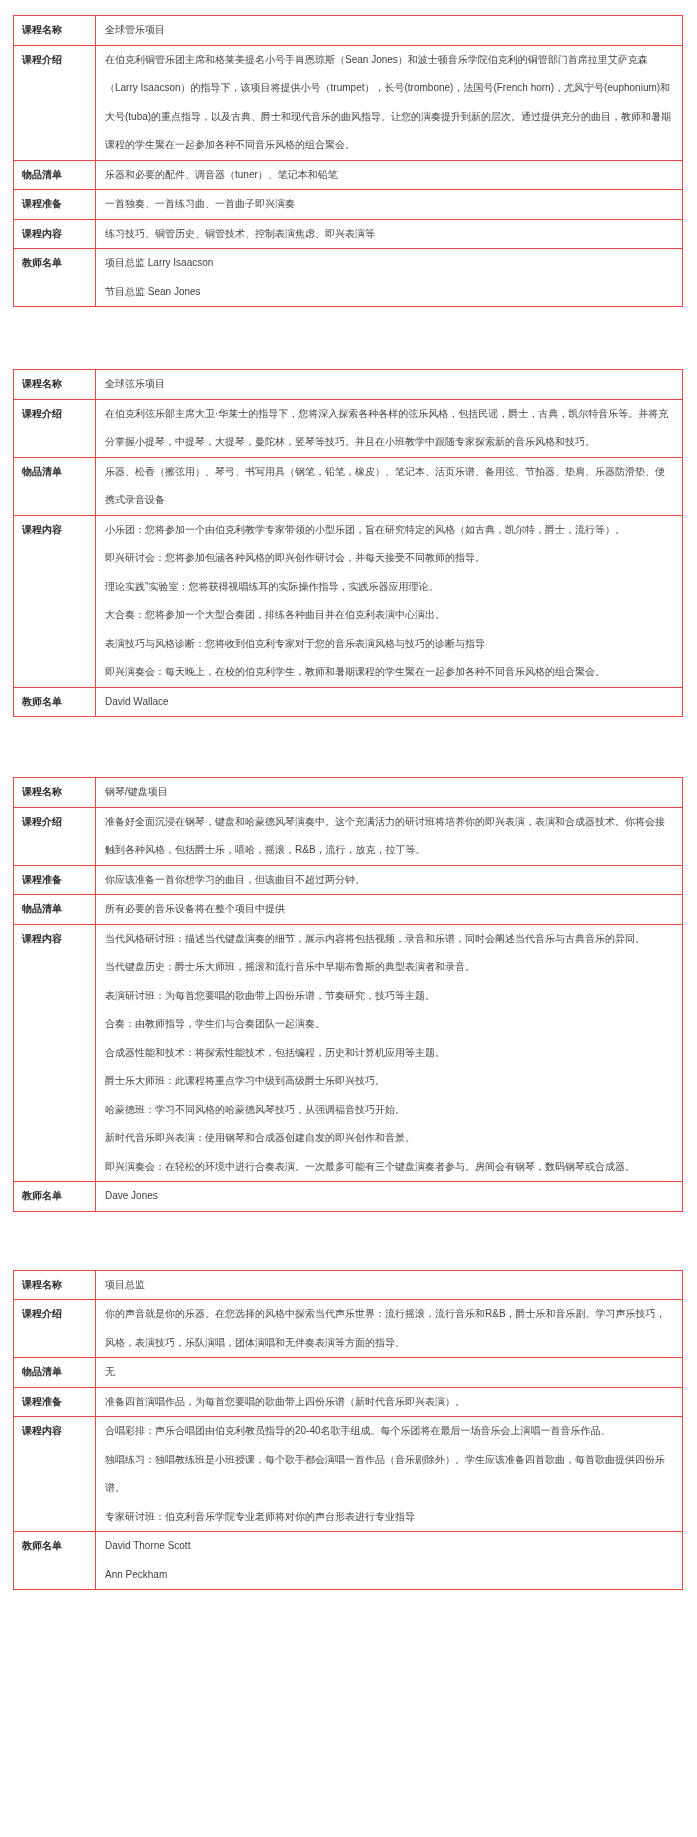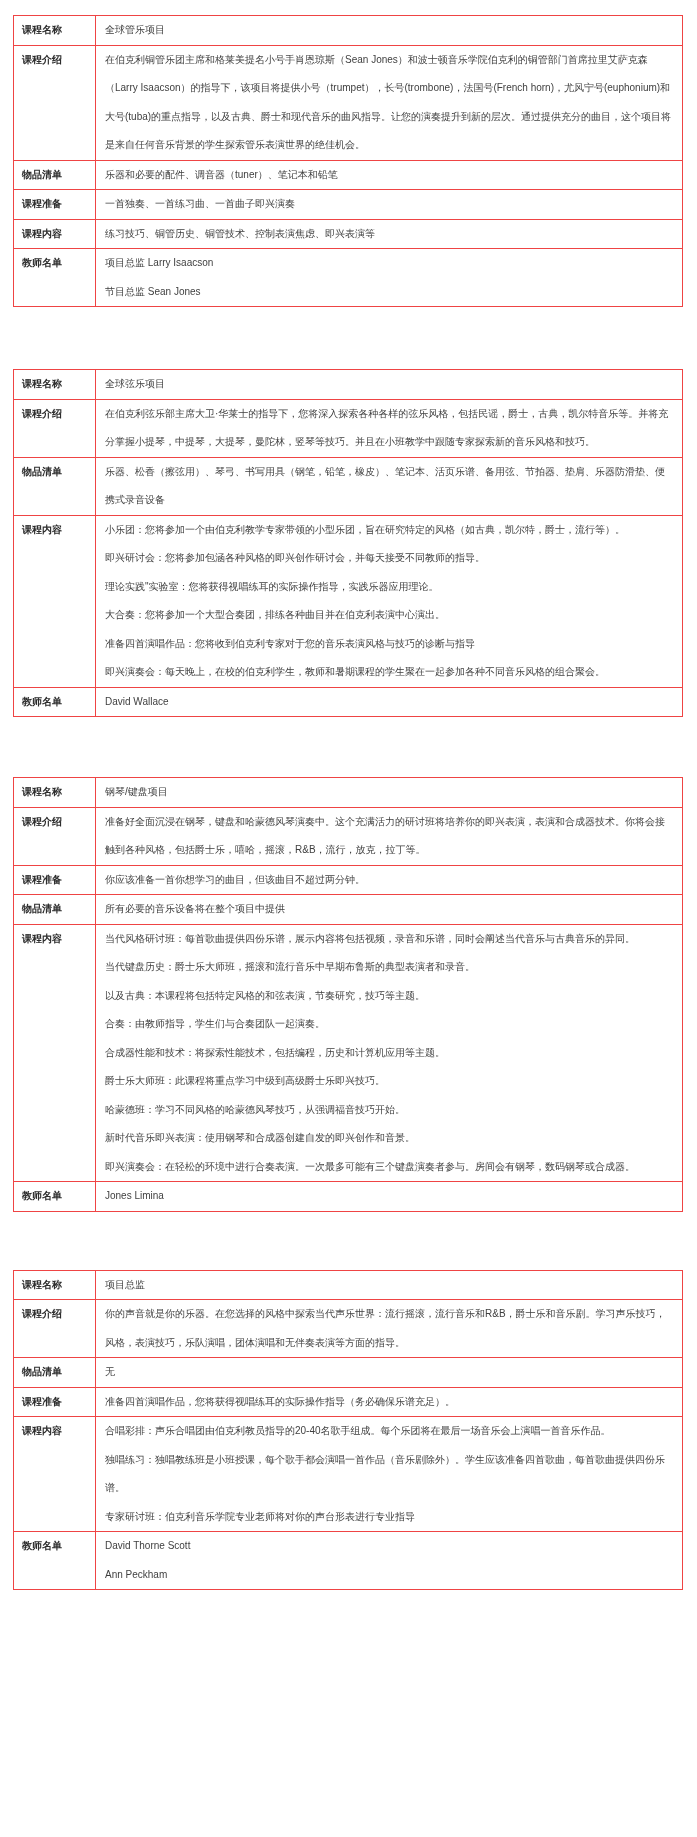--- a/index.html
+++ b/index.html
@@ -53,21 +53,21 @@
         <tbody>
           <tr>
             <td class="label-cell">课程名称</td>
             <td class="content-cell">
               <div class="para">全球管乐项目</div>
             </td>
           </tr>
           <tr>
             <td class="label-cell">课程介绍</td>
             <td class="content-cell">
-              <div class="para">在伯克利铜管乐团主席和格莱美提名小号手肖恩琼斯（Sean Jones）和波士顿音乐学院伯克利的铜管部门首席拉里艾萨克森（Larry Isaacson）的指导下，该项目将提供小号（trumpet），长号(trombone)，法国号(French horn)，尤风宁号(euphonium)和大号(tuba)的重点指导，以及古典、爵士和现代音乐的曲风指导。让您的演奏提升到新的层次。通过提供充分的曲目，这个项目将是来自任何音乐背景的学生探索管乐表演世界的绝佳机会。</div>
+              <div class="para">在伯克利铜管乐团主席和格莱美提名小号手肖恩琼斯（Sean Jones）和波士顿音乐学院伯克利的铜管部门首席拉里艾萨克森（Larry Isaacson）的指导下，该项目将提供小号（trumpet），长号(trombone)，法国号(French horn)，尤风宁号(euphonium)和大号(tuba)的重点指导，以及古典、爵士和现代音乐的曲风指导。让您的演奏提升到新的层次。通过提供充分的曲目，教师和暑期课程的学生聚在一起参加各种不同音乐风格的组合聚会。</div>
             </td>
           </tr>
           <tr>
             <td class="label-cell">物品清单</td>
             <td class="content-cell">
               <div class="para">乐器和必要的配件、调音器（tuner）、笔记本和铅笔</div>
             </td>
           </tr>
           <tr>
             <td class="label-cell">课程准备</td>
@@ -110,21 +110,21 @@
               <div class="para">乐器、松香（擦弦用）、琴弓、书写用具（钢笔，铅笔，橡皮）、笔记本、活页乐谱、备用弦、节拍器、垫肩、乐器防滑垫、便携式录音设备</div>
             </td>
           </tr>
           <tr>
             <td class="label-cell">课程内容</td>
             <td class="content-cell">
               <div class="para">小乐团：您将参加一个由伯克利教学专家带领的小型乐团，旨在研究特定的风格（如古典，凯尔特，爵士，流行等）。</div>
               <div class="para">即兴研讨会：您将参加包涵各种风格的即兴创作研讨会，并每天接受不同教师的指导。</div>
               <div class="para">理论实践"实验室：您将获得视唱练耳的实际操作指导，实践乐器应用理论。</div>
               <div class="para">大合奏：您将参加一个大型合奏团，排练各种曲目并在伯克利表演中心演出。</div>
-              <div class="para">准备四首演唱作品：您将收到伯克利专家对于您的音乐表演风格与技巧的诊断与指导</div>
+              <div class="para">表演技巧与风格诊断：您将收到伯克利专家对于您的音乐表演风格与技巧的诊断与指导</div>
               <div class="para">即兴演奏会：每天晚上，在校的伯克利学生，教师和暑期课程的学生聚在一起参加各种不同音乐风格的组合聚会。</div>
             </td>
           </tr>
           <tr>
             <td class="label-cell">教师名单</td>
             <td class="content-cell">
               <div class="para">David Wallace</div>
             </td>
           </tr>
         </tbody>
@@ -151,35 +151,35 @@
           </tr>
           <tr>
             <td class="label-cell">物品清单</td>
             <td class="content-cell">
               <div class="para">所有必要的音乐设备将在整个项目中提供</div>
             </td>
           </tr>
           <tr>
             <td class="label-cell">课程内容</td>
             <td class="content-cell">
-              <div class="para">当代风格研讨班：每首歌曲提供四份乐谱，展示内容将包括视频，录音和乐谱，同时会阐述当代音乐与古典音乐的异同。</div>
+              <div class="para">当代风格研讨班：描述当代键盘演奏的细节，展示内容将包括视频，录音和乐谱，同时会阐述当代音乐与古典音乐的异同。</div>
               <div class="para">当代键盘历史：爵士乐大师班，摇滚和流行音乐中早期布鲁斯的典型表演者和录音。</div>
-              <div class="para">以及古典：本课程将包括特定风格的和弦表演，节奏研究，技巧等主题。</div>
+              <div class="para">表演研讨班：为每首您要唱的歌曲带上四份乐谱，节奏研究，技巧等主题。</div>
               <div class="para">合奏：由教师指导，学生们与合奏团队一起演奏。</div>
               <div class="para">合成器性能和技术：将探索性能技术，包括编程，历史和计算机应用等主题。</div>
               <div class="para">爵士乐大师班：此课程将重点学习中级到高级爵士乐即兴技巧。</div>
               <div class="para">哈蒙德班：学习不同风格的哈蒙德风琴技巧，从强调福音技巧开始。</div>
               <div class="para">新时代音乐即兴表演：使用钢琴和合成器创建自发的即兴创作和音景。</div>
               <div class="para">即兴演奏会：在轻松的环境中进行合奏表演。一次最多可能有三个键盘演奏者参与。房间会有钢琴，数码钢琴或合成器。</div>
             </td>
           </tr>
           <tr>
             <td class="label-cell">教师名单</td>
             <td class="content-cell">
-              <div class="para">Jones Limina</div>
+              <div class="para">Dave Jones</div>
             </td>
           </tr>
         </tbody>
       </table>
       <table class="course-table">
         <tbody>
           <tr>
             <td class="label-cell">课程名称</td>
             <td class="content-cell">
               <div class="para">项目总监</div>
@@ -193,21 +193,21 @@
           </tr>
           <tr>
             <td class="label-cell">物品清单</td>
             <td class="content-cell">
               <div class="para">无</div>
             </td>
           </tr>
           <tr>
             <td class="label-cell">课程准备</td>
             <td class="content-cell">
-              <div class="para">准备四首演唱作品，您将获得视唱练耳的实际操作指导（务必确保乐谱充足）。</div>
+              <div class="para">准备四首演唱作品，为每首您要唱的歌曲带上四份乐谱（新时代音乐即兴表演）。</div>
             </td>
           </tr>
           <tr>
             <td class="label-cell">课程内容</td>
             <td class="content-cell">
               <div class="para">合唱彩排：声乐合唱团由伯克利教员指导的20-40名歌手组成。每个乐团将在最后一场音乐会上演唱一首音乐作品。</div>
               <div class="para">独唱练习：独唱教练班是小班授课，每个歌手都会演唱一首作品（音乐剧除外）。学生应该准备四首歌曲，每首歌曲提供四份乐谱。</div>
               <div class="para">专家研讨班：伯克利音乐学院专业老师将对你的声台形表进行专业指导</div>
             </td>
           </tr>

